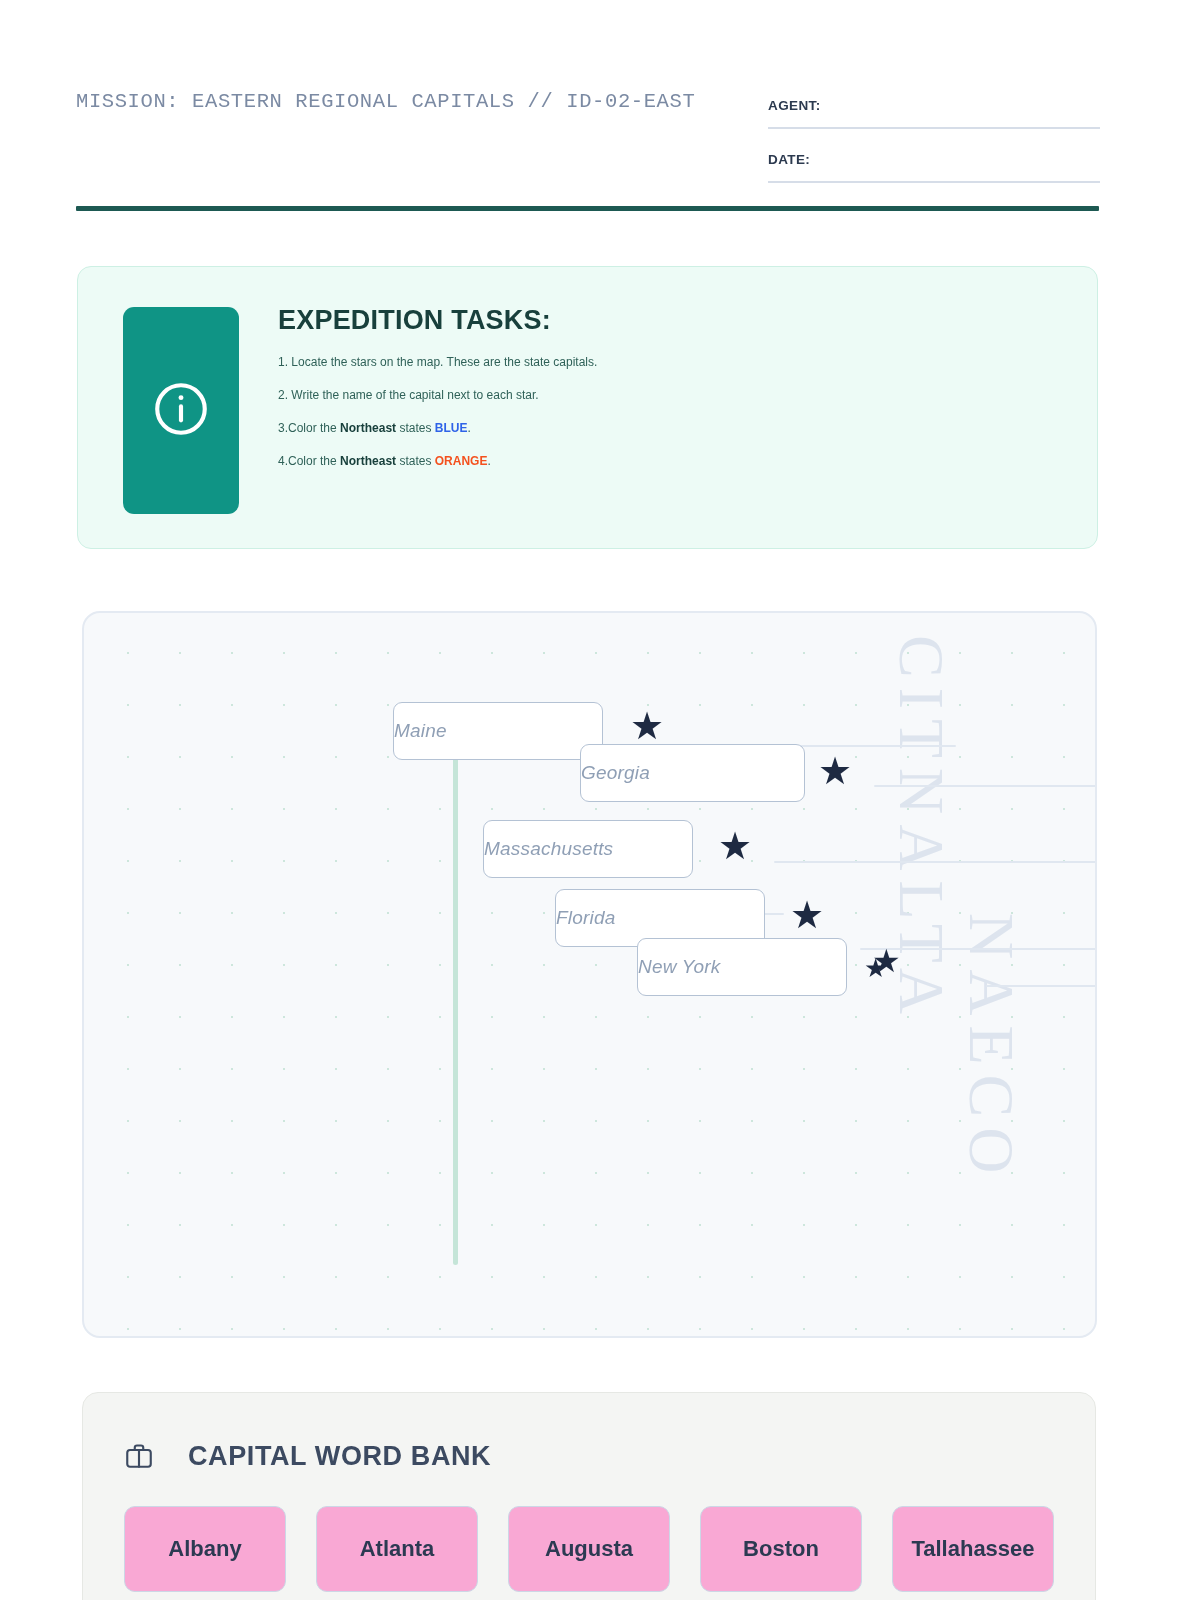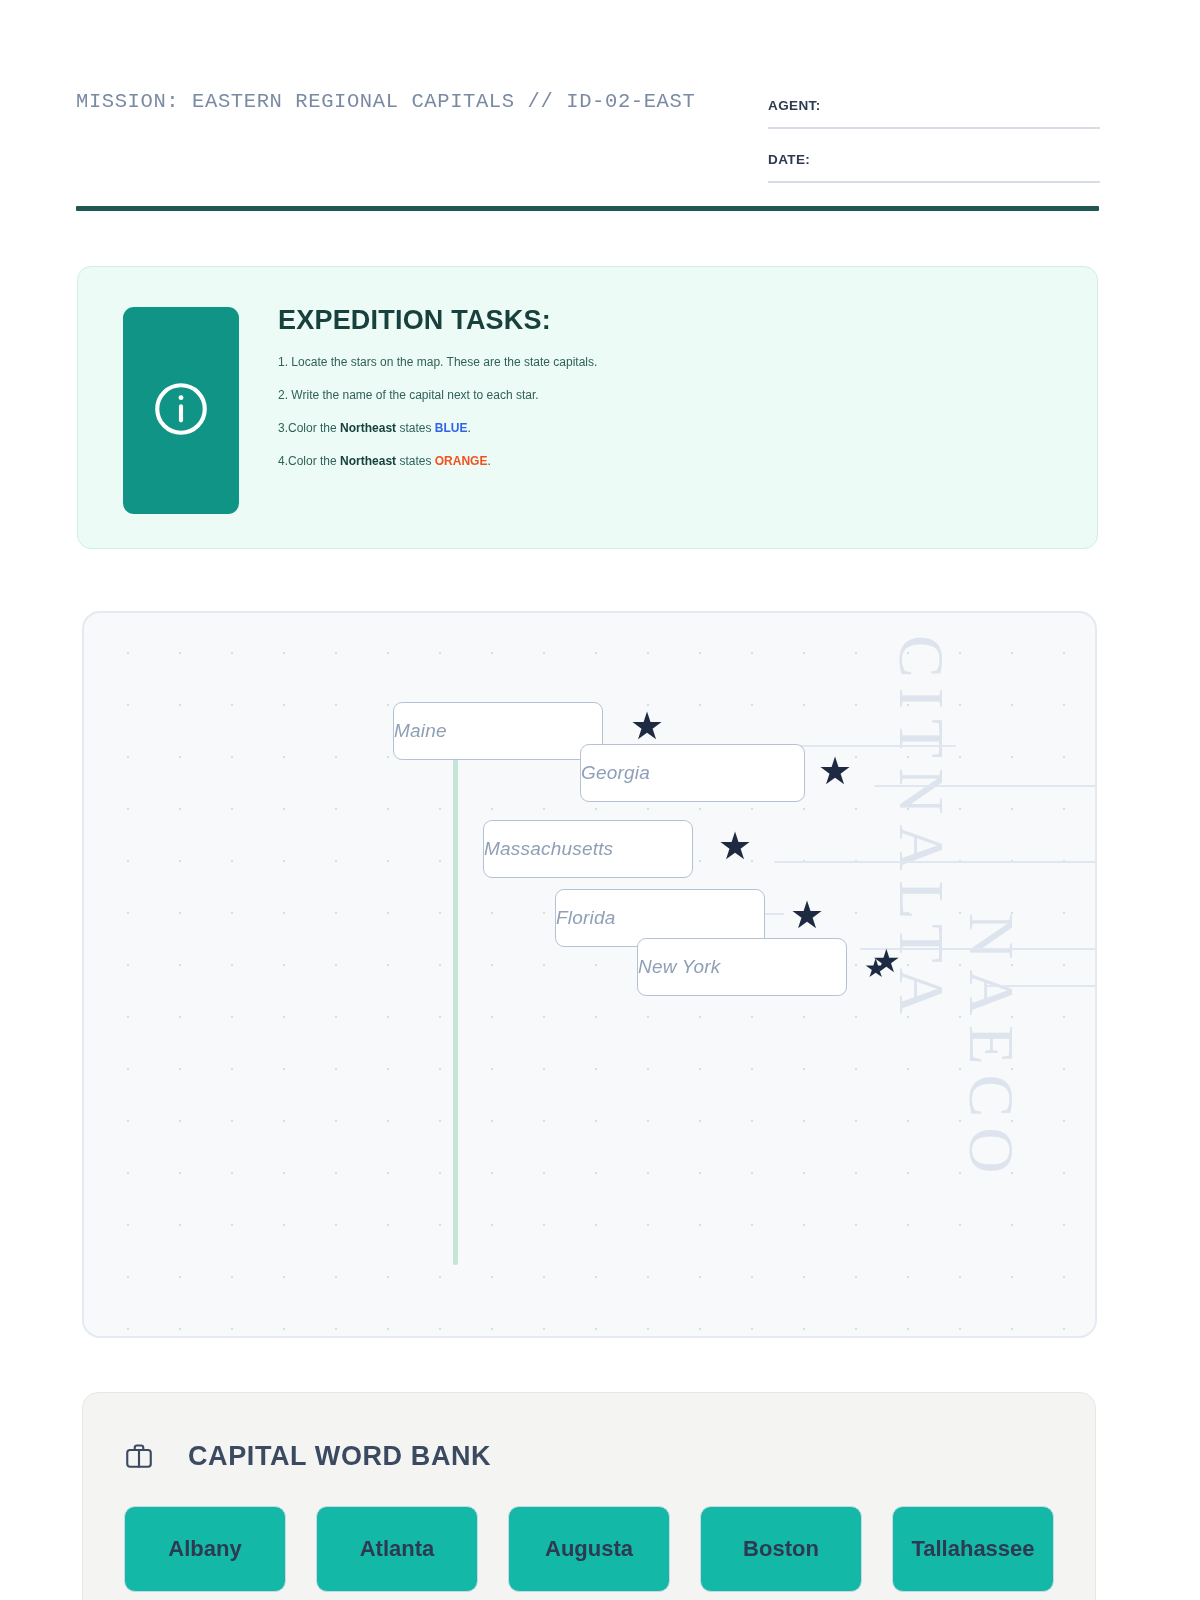--- a/index.html
+++ b/index.html
@@ -224,21 +224,21 @@
     position: absolute;
     left: 41px;
     top: 113px;
     right: 41px;
     display: flex;
     gap: 30px;
   }
   .wb-card {
     flex: 1;
     height: 86px;
-    background: #14b8a6;
+    background: #f9a8d4;
     border: 1.6px solid #ccd7e6;
     border-radius: 11px;
     display: flex;
     align-items: center;
     justify-content: center;
   }
   .wb-card span {
     font-size: 22px;
     font-weight: 700;
     color: #2c3a52;

